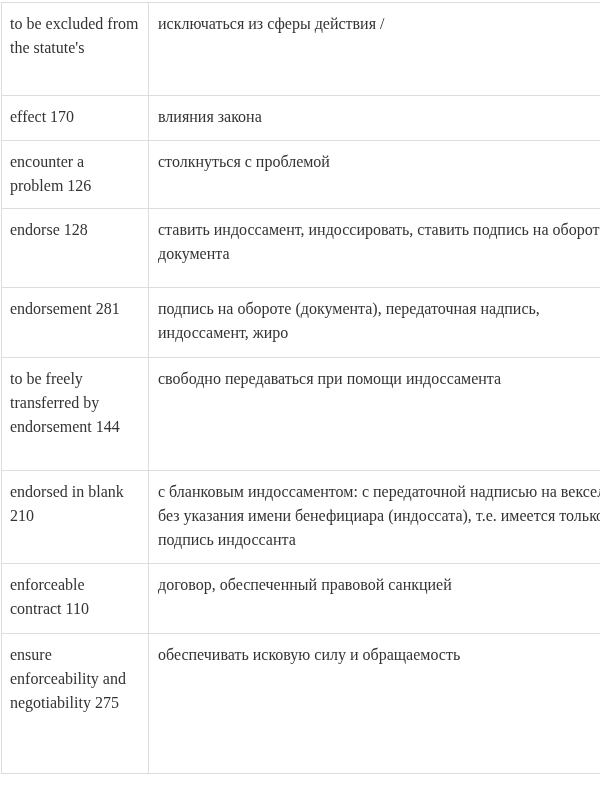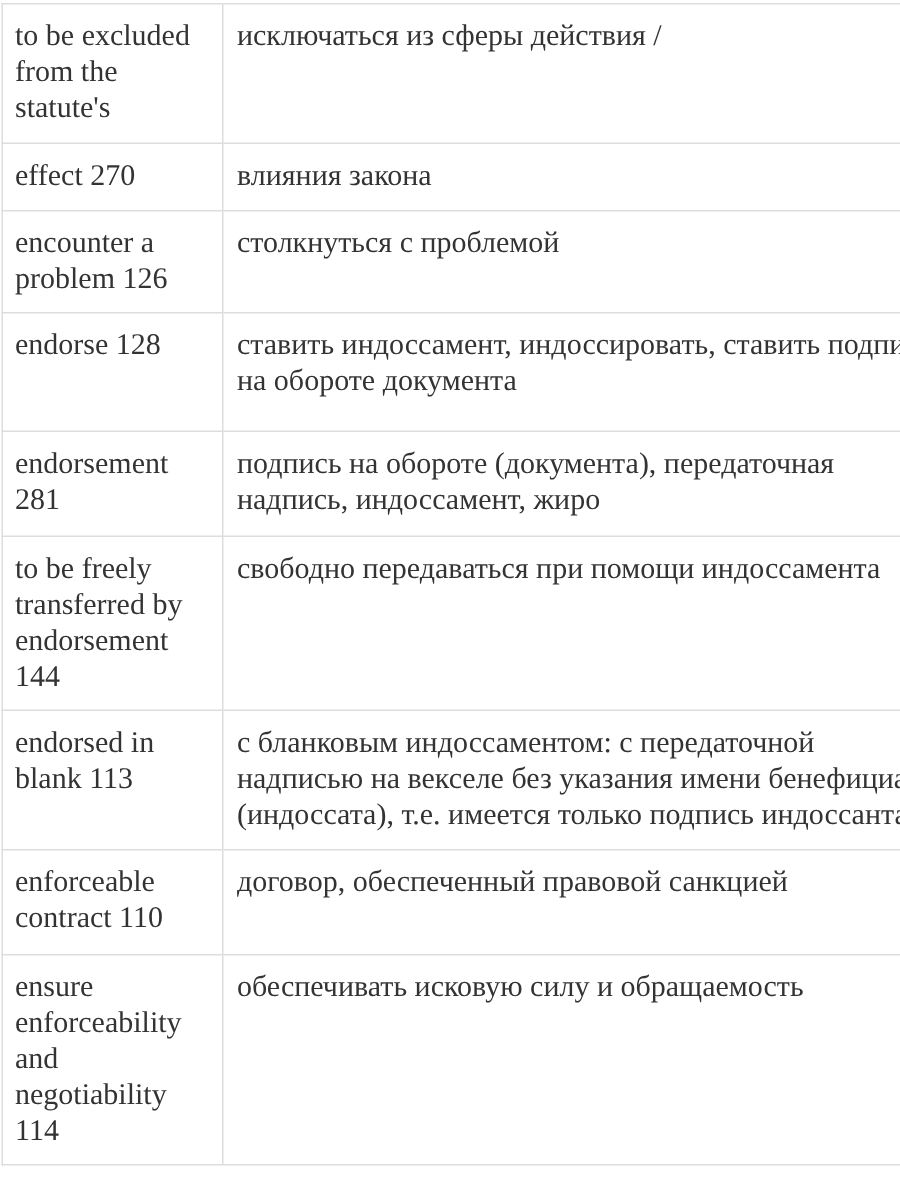--- a/index.html
+++ b/index.html
@@ -15,21 +15,21 @@
   }
   table.vocab {
     border-collapse: collapse;
     table-layout: fixed;
     width: 598px;
     margin: 2px 0 0 1px;
   }
   table.vocab td {
     border: 1px solid #dddddd;
     vertical-align: top;
-    font-size: 20px;
+    font-size: 16px;
     line-height: 24px;
     color: #333333;
     word-wrap: break-word;
   }
   td.term-cell {
     width: 130px;
     padding: 9px 8px 10px 8px;
   }
   td.translation-cell {
     width: 468px;
@@ -40,21 +40,21 @@
 <body>
 
 <table class="vocab">
   <tbody>
   <tr style="height: 93px;">
     <td class="term-cell">to be excluded from the statute's</td>
     <td class="translation-cell">исключаться из сферы действия /</td>
   </tr>
 
   <tr style="height: 45px;">
-    <td class="term-cell">effect 270</td>
+    <td class="term-cell">effect 170</td>
     <td class="translation-cell">влияния закона</td>
   </tr>
 
   <tr style="height: 68px;">
     <td class="term-cell">encounter a problem 126</td>
     <td class="translation-cell">столкнуться с проблемой</td>
   </tr>
 
   <tr style="height: 79px;">
     <td class="term-cell">endorse 128</td>
@@ -65,27 +65,27 @@
     <td class="term-cell">endorsement 281</td>
     <td class="translation-cell">подпись на обороте (документа), передаточная надпись, индоссамент, жиро</td>
   </tr>
 
   <tr style="height: 113px;">
     <td class="term-cell">to be freely transferred by endorsement 144</td>
     <td class="translation-cell">свободно передаваться при помощи индоссамента</td>
   </tr>
 
   <tr style="height: 93px;">
-    <td class="term-cell">endorsed in blank 113</td>
+    <td class="term-cell">endorsed in blank 210</td>
     <td class="translation-cell">с бланковым индоссаментом: с передаточной надписью на векселе без указания имени бенефициара (индоссата), т.е. имеется только подпись индоссанта</td>
   </tr>
 
   <tr style="height: 70px;">
     <td class="term-cell">enforceable contract 110</td>
     <td class="translation-cell">договор, обеспеченный правовой санкцией</td>
   </tr>
 
   <tr style="height: 140px;">
-    <td class="term-cell">ensure enforceability and negotiability 114</td>
+    <td class="term-cell">ensure enforceability and negotiability 275</td>
     <td class="translation-cell">обеспечивать исковую силу и обращаемость</td>
   </tr>
 </tbody>
 </table>
 
 </body></html>

